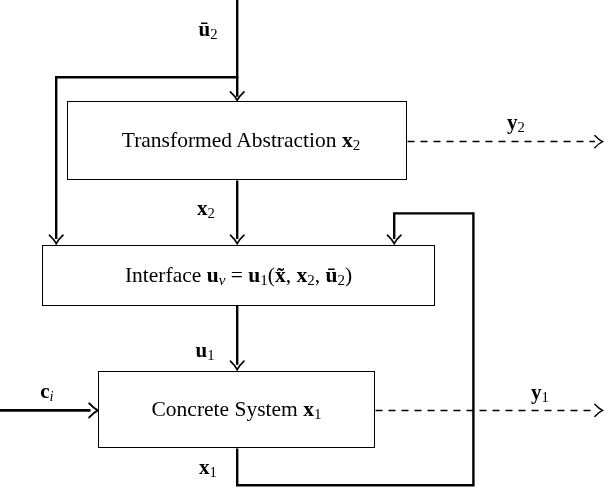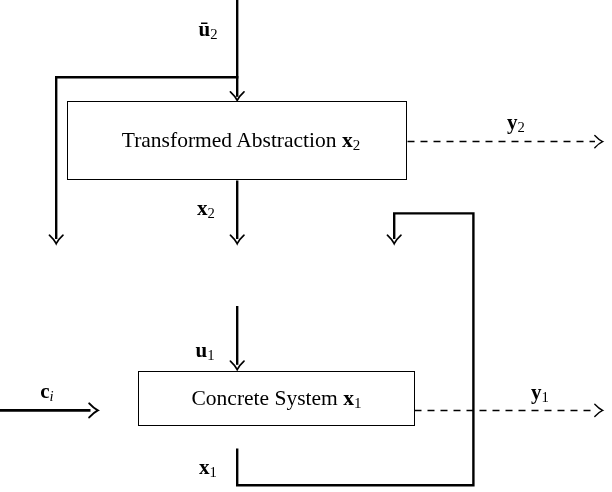--- a/index.html
+++ b/index.html
@@ -23,21 +23,21 @@
     border: 1.5px solid #000000;
     background: #ffffff;
     display: flex;
     align-items: center;
     justify-content: center;
     font-size: 21.5px;
     white-space: nowrap;
   }
   #box-transformed { left: 67px;  top: 101px; width: 340px; height: 79px; padding-left: 8px; }
   #box-interface   { left: 42px;  top: 245px; width: 393px; height: 61px; }
-  #box-concrete    { left: 98px;  top: 371px; width: 277px; height: 55px; margin-left: 40px; }
+  #box-concrete    { left: 98px;  top: 371px; width: 277px; height: 77px; }
   .lbl {
     position: absolute;
     transform: translate(-50%, -50%);
     font-size: 21px;
     line-height: 1;
     white-space: nowrap;
   }
   #lbl-ubar2 { left: 208px; top: 29px;  }
   #lbl-y2    { left: 516px; top: 122px; }
   #lbl-x2    { left: 206px; top: 208px; }
@@ -87,20 +87,23 @@
       <path stroke-width="2" stroke-linecap="round" d="M89.2 403.4 Q93.8 408.3 97.8 410.4 Q93.8 412.5 89.2 417.4"></path>
       <path stroke-width="1.4" stroke-linecap="round" d="M594.8 135.5 Q599 140 602.6 141.6 Q599 143.2 594.8 147.7"></path>
       <path stroke-width="1.4" stroke-linecap="round" d="M594.8 404.3 Q599 408.8 602.6 410.4 Q599 412 594.8 416.5"></path>
     </g>
   </svg>
 
   <div class="box" id="box-transformed">
     <span><span>Transformed Abstraction </span><span class="bf">x</span><sub>2</sub></span>
   </div>
 
+  <div class="box" id="box-interface">
+    <span><span>Interface </span><span class="bf">u</span><sub class="it">v</sub><span> = </span><span class="bf">u</span><sub>1</sub><span>(</span><span class="bf">x̃</span><span>, </span><span class="bf">x</span><sub>2</sub><span>, </span><span class="bf">ū</span><sub>2</sub><span>)</span></span>
+  </div>
 
   <div class="box" id="box-concrete">
     <span><span>Concrete System </span><span class="bf">x</span><sub>1</sub></span>
   </div>
 
   <div class="lbl" id="lbl-ubar2"><span class="bf">ū</span><sub>2</sub></div>
   <div class="lbl" id="lbl-y2"><span class="bf">y</span><sub>2</sub></div>
   <div class="lbl" id="lbl-x2"><span class="bf">x</span><sub>2</sub></div>
   <div class="lbl" id="lbl-u1"><span class="bf">u</span><sub>1</sub></div>
   <div class="lbl" id="lbl-ci"><span class="bf">c</span><sub class="it">i</sub></div>

